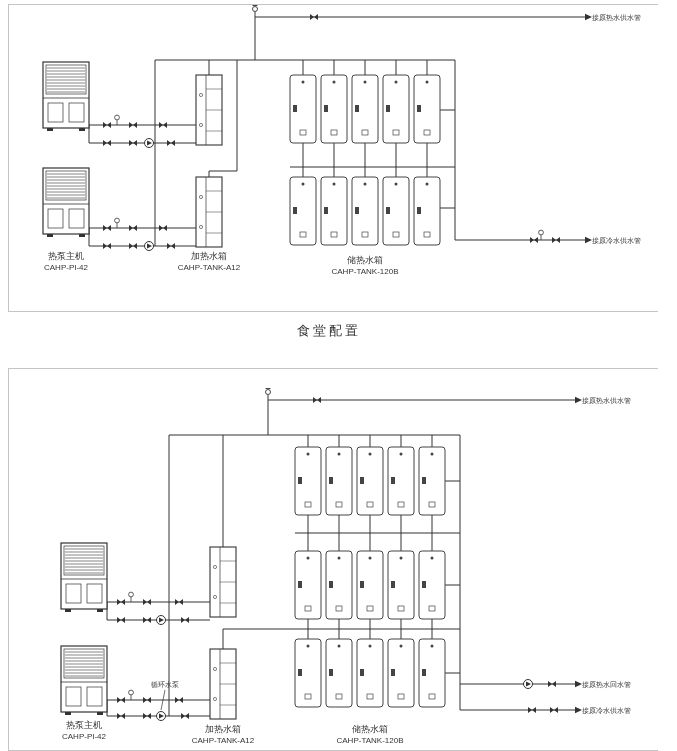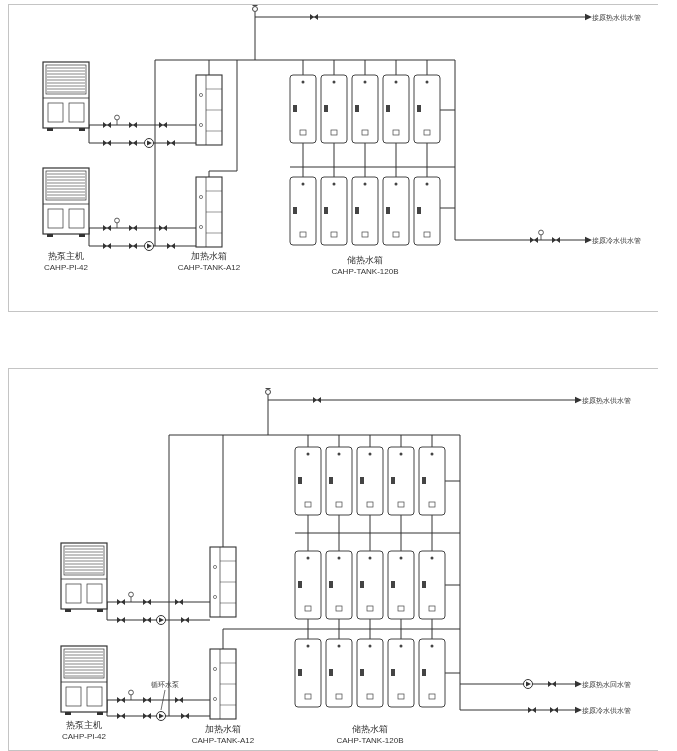--- a/index.html
+++ b/index.html
@@ -126,20 +126,21 @@
 
     <text x="57" y="254" font-size="9" text-anchor="middle">热泵主机</text>
     <text x="57" y="265" font-size="8" text-anchor="middle">CAHP-PI-42</text>
     <text x="200" y="254" font-size="9" text-anchor="middle">加热水箱</text>
     <text x="200" y="265" font-size="8" text-anchor="middle">CAHP-TANK-A12</text>
     <text x="356" y="258" font-size="9" text-anchor="middle">储热水箱</text>
     <text x="356" y="269" font-size="8" text-anchor="middle">CAHP-TANK-120B</text>
   </svg>
 </div>
 
+<div class="caption">食堂配置</div>
 
 <div class="panel panel-2">
   <svg width="659" height="381" viewBox="0 0 659 381">
 
     <g stroke="#333" stroke-width="1" fill="none">
       <path d="M259,31 H566 M259,31 V26 M259,31 V66 M160,66 H451 M160,66 V347 M214,66 V178"></path>
       <path d="M299,66 V78 M330,66 V78 M361,66 V78 M392,66 V78 M423,66 V78
            M299,146 V182 M330,146 V182 M361,146 V182 M392,146 V182 M423,146 V182 M286,164 H451
            M299,250 V270 M330,250 V270 M361,250 V270 M392,250 V270 M423,250 V270
            M214,260 H451 M214,260 V280

